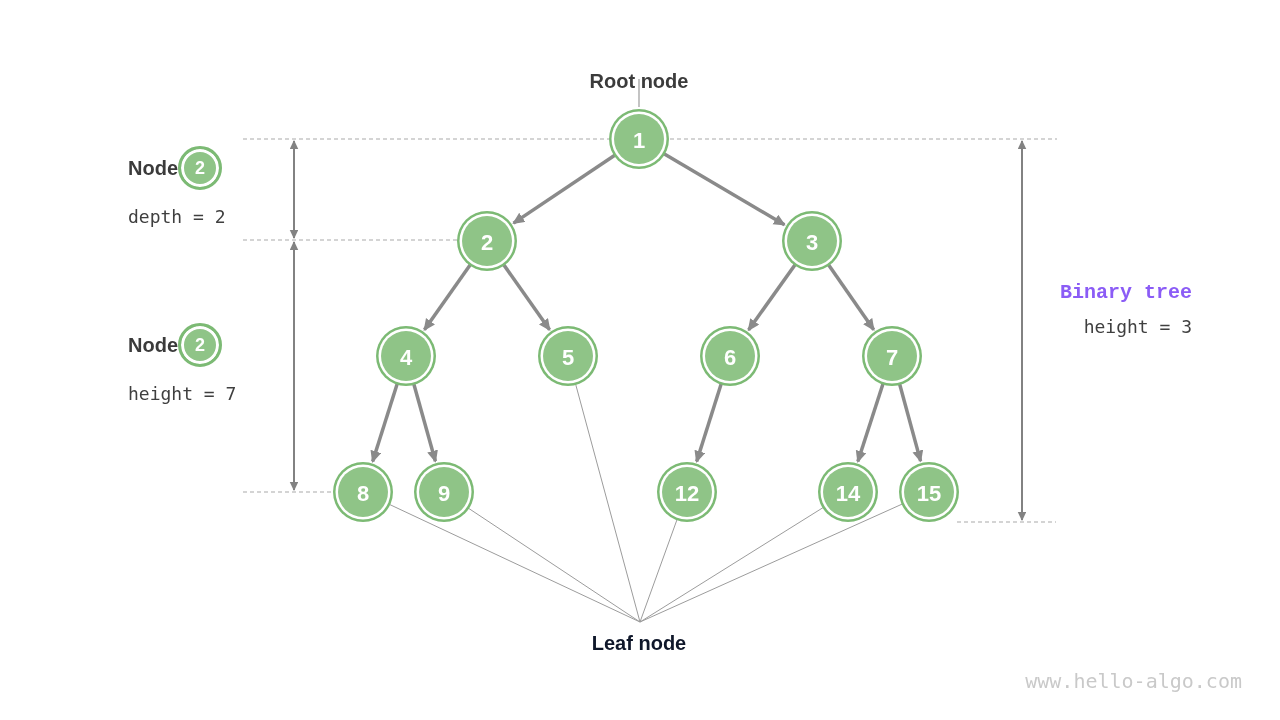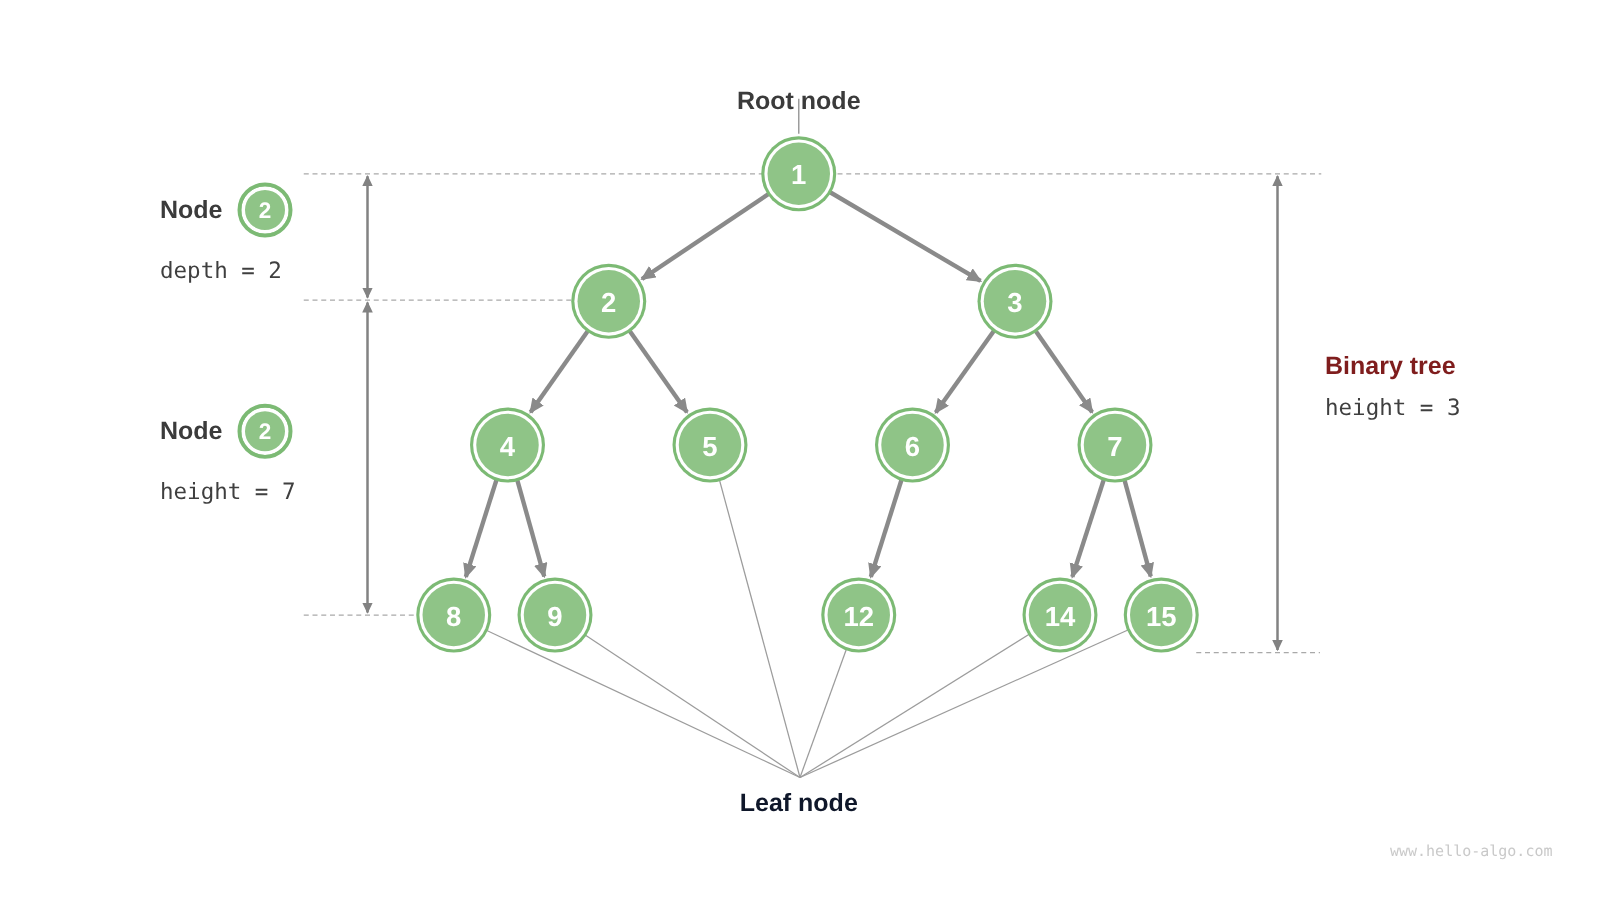--- a/index.html
+++ b/index.html
@@ -22,21 +22,21 @@
     font-weight: bold;
     font-size: 20px;
     color: #3b3b3b;
     transform: translateX(-50%);
     white-space: nowrap;
     line-height: 24px;
   }
   .lbl-root { left: 639px; top: 69px; }
   .lbl-leaf { left: 639px; top: 631px; }
   .annot { position: absolute; }
-  .annot-row { display: flex; align-items: center; gap: 12px; }
+  .annot-row { display: flex; align-items: center; }
   .annot-title {
     font-weight: bold;
     font-size: 20px;
     color: #3b3b3b;
     line-height: 24px;
     white-space: nowrap;
   }
   .badge {
     width: 44px; height: 44px;
     box-sizing: border-box;
@@ -58,21 +58,21 @@
     white-space: nowrap;
   }
   #annot-depth  { left: 128px; top: 146px; }
   #annot-height { left: 128px; top: 323px; }
   #annot-tree   { left: 1060px; top: 281px; }
   #annot-tree .annot-caption { margin-top: 11px; }
   .watermark {
     position: absolute;
     top: 672px; right: 38px;
     font-family: "DejaVu Sans Mono", monospace;
-    font-size: 12px;
+    font-size: 20px;
     color: #c9c9c9;
     line-height: 18px;
     margin-left: 25px;
   }
 </style>
 </head>
 <body>
 
 <div class="stage">
 
@@ -201,19 +201,19 @@
     <div class="annot-row">
       <span class="annot-title" style="color: rgb(59, 59, 59);">Node</span>
       <span class="badge" style="border-color: rgb(124, 186, 116); background: rgb(143, 196, 135); color: rgb(255, 255, 255);">
           <span>2</span>
         </span>
     </div>
     <div class="annot-caption" style="color: rgb(63, 63, 63);">height = 7</div>
   </div>
 
   <div class="annot" id="annot-tree">
-    <div class="annot-title" style="color: #7f1d1d;">Binary tree</div>
+    <div class="annot-title" style="color: #8b5cf6; font-family: Liberation Mono, monospace;">Binary tree</div>
     <div class="annot-caption" style="color: rgb(63, 63, 63); text-align: right;">height = 3</div>
   </div>
 
   <div class="watermark" style="color: rgb(201, 201, 201);">www.hello-algo.com</div>
 
 </div>
 
 </body></html>

